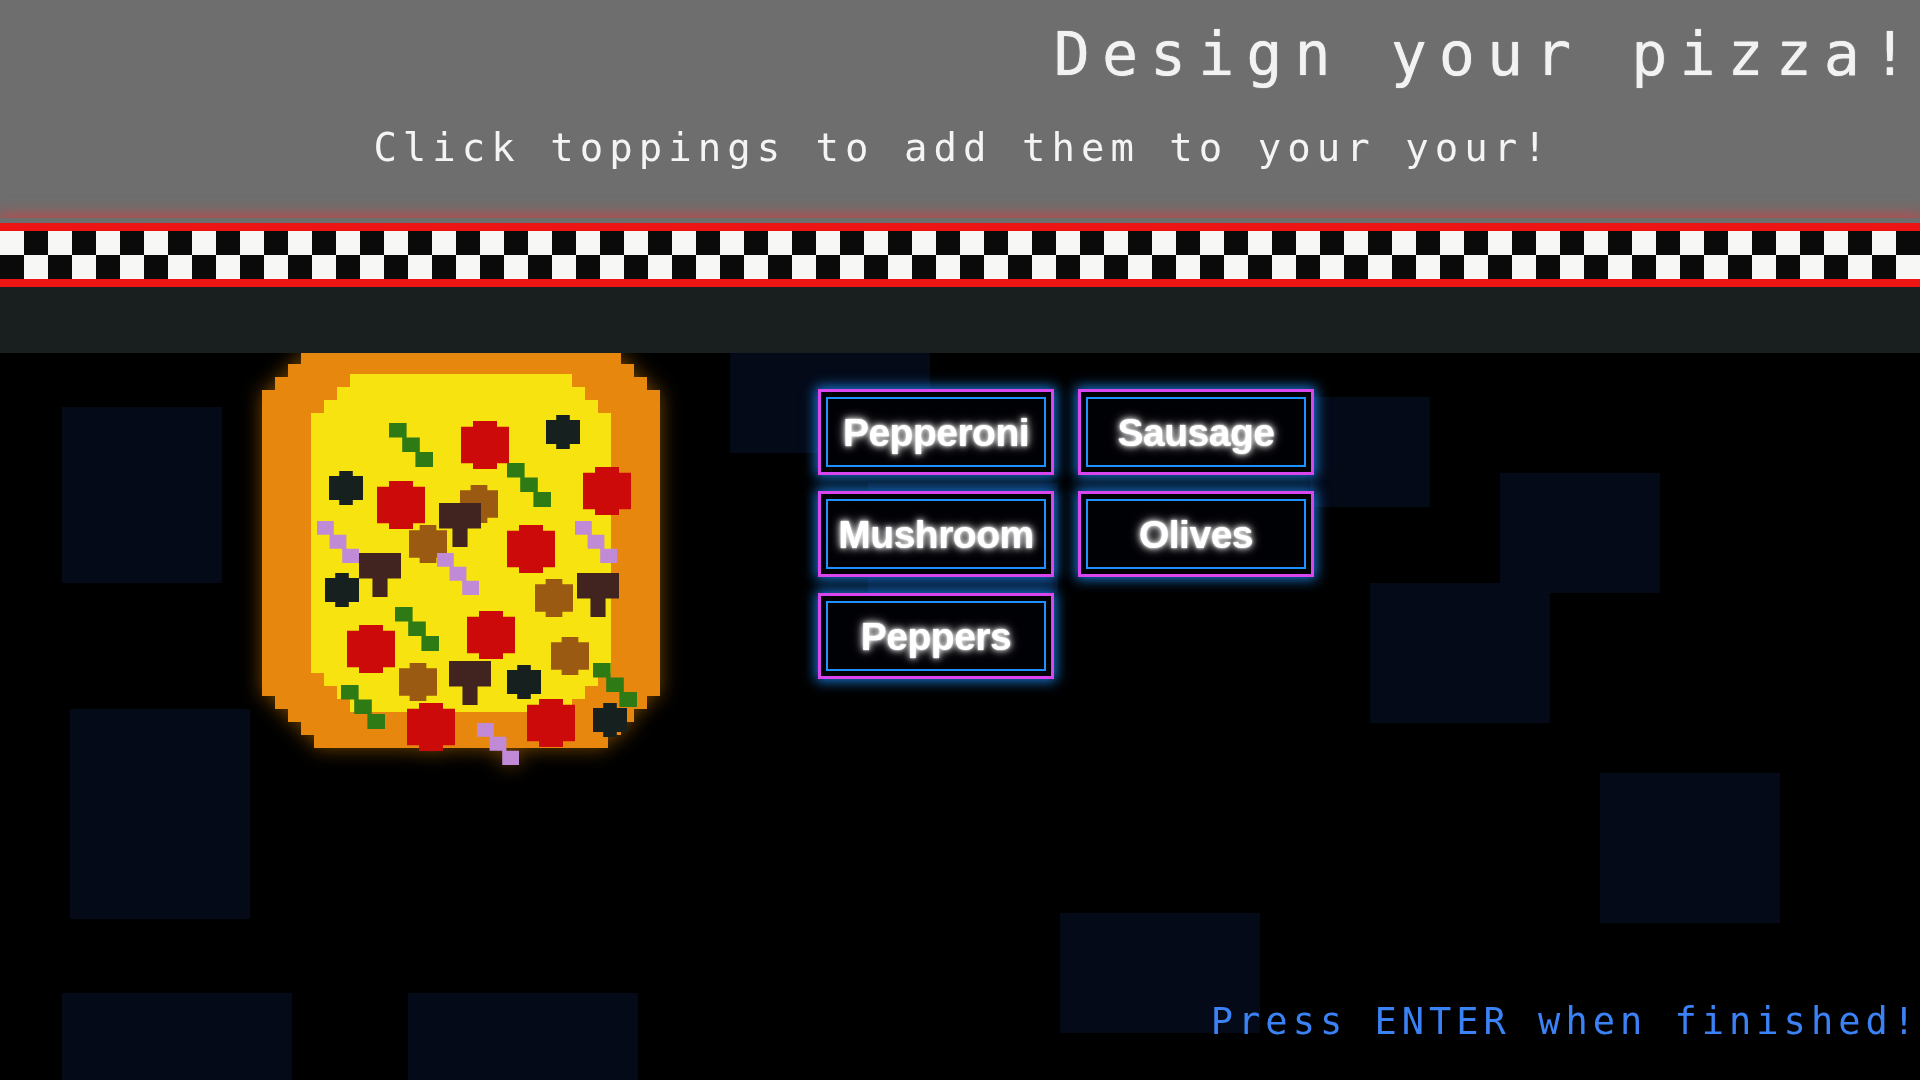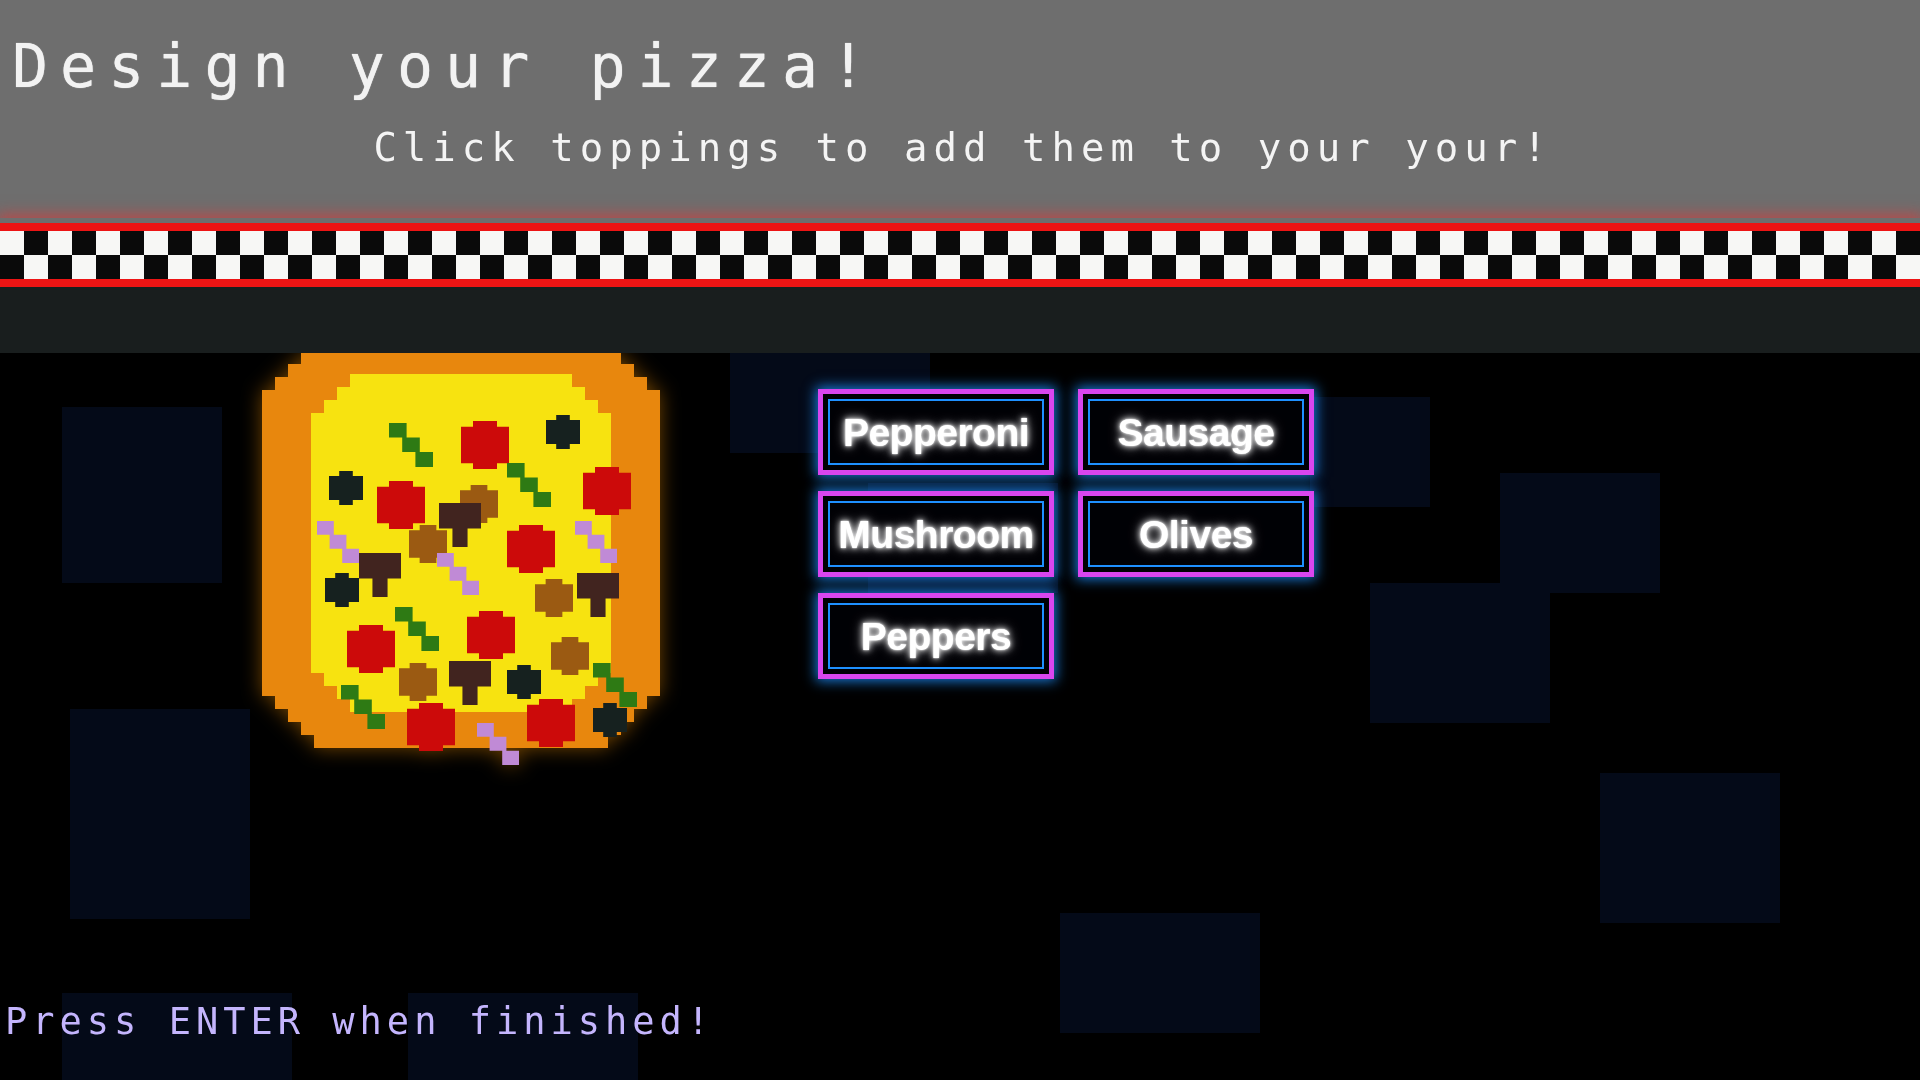--- a/index.html
+++ b/index.html
@@ -11,22 +11,22 @@
   }
   #stage{position:relative;width:1920px;height:1080px;overflow:hidden;background:#000;}
 
   
   #header{
     position:absolute;left:0;top:0;width:1920px;height:223px;
     background:#6e6e6e;
     overflow:hidden;
   }
   #header-title{
-    position:absolute;left:0;top:36px;width:1920px;
-    text-align:left;
+    position:absolute;left:0;top:24px;width:1920px;
+    text-align:right;
     font-family:"DejaVu Sans Mono", monospace;
     font-size:60px;line-height:60px;font-weight:400;
     color:#f2f2f2;
     letter-spacing:12px;
     text-indent:12px;
     text-shadow:0 0 1px #f2f2f2;
   }
   #header-sub{
     position:absolute;left:0;top:128px;width:1920px;
     text-align:center;
@@ -116,21 +116,21 @@
     position:absolute;left:818px;top:36px;
     width:496px;
     display:grid;
     grid-template-columns:236px 236px;
     grid-template-rows:86px 86px 86px;
     column-gap:24px;row-gap:16px;
   }
   .topping-btn{
     position:relative;
     background:#000105;
-    border:5px solid #d946ef;
+    border:3px solid #d946ef;
     box-shadow:0 0 12px 2px rgba(30,144,255,.85),
                inset 0 0 0 0 rgba(0,0,0,0);
     display:flex;align-items:center;justify-content:center;
     cursor:pointer;
     box-sizing:border-box;
   }
   .topping-btn::before{
     content:"";
     position:absolute;left:5px;top:5px;right:5px;bottom:5px;
     border:2px solid #1e90ff;
@@ -144,24 +144,24 @@
     color:#ffffff;
     text-shadow:0 0 6px #ffffff, 0 0 12px rgba(255,255,255,.7), 0 0 2px #fff;
     white-space:nowrap;
     position:relative;z-index:2;
     letter-spacing:-0.5px;
   }
 
   
   #footer-hint{
     position:absolute;left:0;top:1003px;width:1920px;
-    text-align:left;
+    text-align:right;
     font-family:"DejaVu Sans Mono", monospace;
     font-size:37px;line-height:37px;
-    color:#c4b5fd;
+    color:#3b82f6;
     letter-spacing:5px;
     text-indent:5px;
   }
 </style>
 </head>
 <body>
 
 <div id="stage">
 
   <div id="header">

